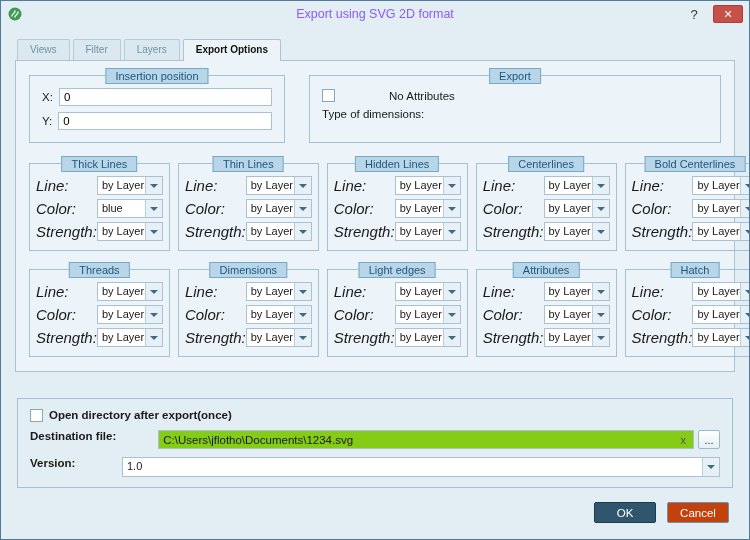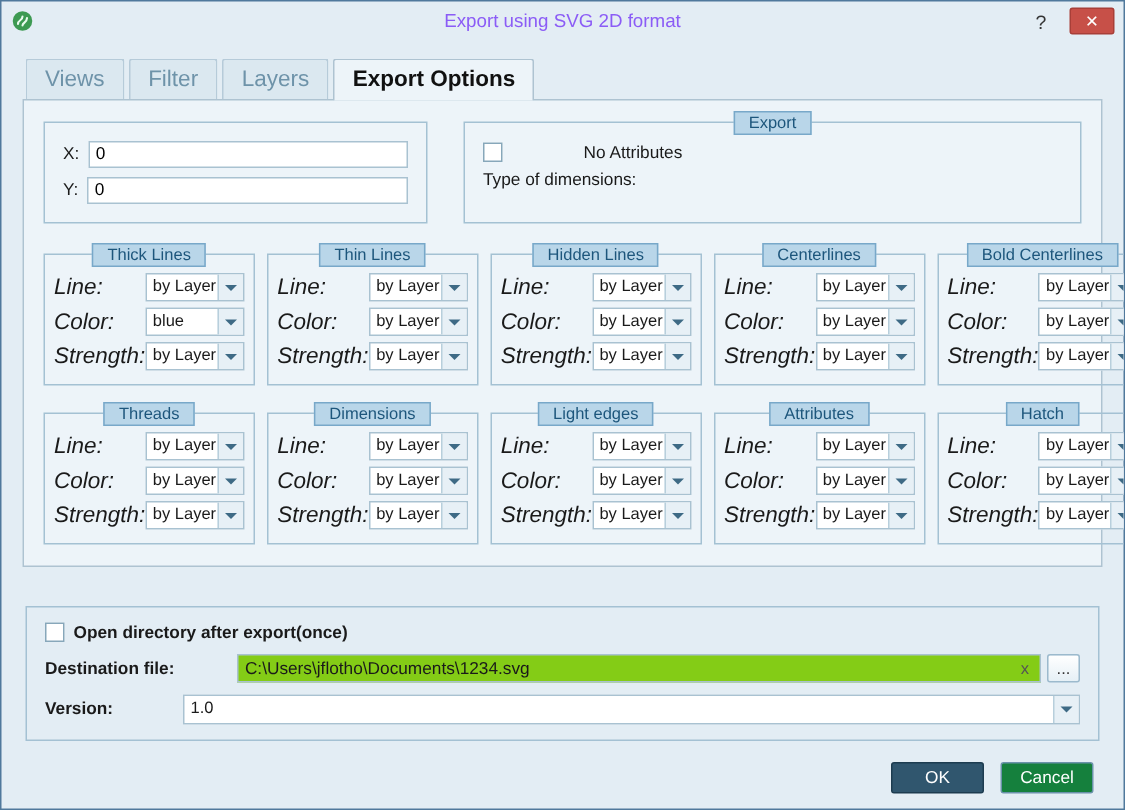--- a/index.html
+++ b/index.html
@@ -17,21 +17,21 @@
   
   .titlebar { height:26px; display:flex; align-items:center; padding:0 6px; position:relative; }
   .app-icon { width:16px; height:16px; display:flex; align-items:center; justify-content:center; z-index:2; }
   .titlebar-title { position:absolute; left:0; right:0; text-align:center; font-size:12.5px; color:#8b5cf6; }
   .titlebar-buttons { margin-left:auto; display:flex; align-items:center; gap:10px; z-index:2; }
   .help-btn { font-size:13px; color:#333; width:18px; text-align:center; cursor:default; }
   .close-btn { width:30px; height:18px; background:#c75048; color:#fff; display:flex; align-items:center;
                justify-content:center; font-size:11px; border-radius:2px; border:1px solid #a83f38; }
   
   .tabbar { display:flex; padding-left:16px; margin-top:12px; position:relative; z-index:2; }
-  .tab { font-size:15px; padding:4px 12px 5px; border:1px solid #b6cbd9; border-bottom:none;
+  .tab { font-size:10px; padding:4px 12px 5px; border:1px solid #b6cbd9; border-bottom:none;
          background:#dbe8f0; color:#6e93a9; margin-right:3px; border-radius:2px 2px 0 0; }
   .tab.active { background:#edf4f9; color:#111; font-weight:bold; margin-bottom:-1px; padding-bottom:6px;
                 border-color:#aec3d1; }
   
   .tabpage { margin:0 14px; border:1px solid #aec3d1; background:#edf4f9; height:312px;
              padding:14px 13px 8px; position:relative; }
   
   .groupbox { border:1px solid #a4c1d3; position:relative; }
   .group-title { position:absolute; top:-8px; left:50%; transform:translateX(-50%);
                  background:#b9d6e9; border:1px solid #78a8c9; color:#1d567c;
@@ -52,37 +52,37 @@
                  display:flex; align-items:center; justify-content:center; }
   .combo-arrow::after { content:""; border:4px solid transparent; border-top-color:#3e6a85; margin-top:4px; }
   
   .line-grid { display:grid; grid-template-columns:repeat(5,1fr); gap:18px 8px; margin-top:20px; }
   .line-group { height:88px; padding:12px 6px 4px; }
   .lg-row { display:flex; align-items:center; margin-bottom:4px; }
   .lg-label { flex:1; font-size:15px;font-style:italic; }
   .lg-combo { width:66px; height:19px; }
   
   .export-group { margin:26px 16px 0; border:1px solid #a4c1d3; padding:10px 12px 10px; }
-  .export-row { display:flex; align-items:center; margin-top:8px; font-size:11.5px; }
+  .export-row { display:flex; margin-top:8px; font-size:11.5px; }
   .export-row:first-child { margin-top:0; }
   .bold-label { font-weight:bold; margin-right:6px; white-space:nowrap; }
   .textbox { flex:1; display:flex; align-items:center; border:1px solid #a9c2d1; background:#84cc16;
              height:19px; padding:0 2px 0 4px; font-size:11.5px;margin-left:36px; }
   .textbox-value { flex:1; white-space:nowrap; overflow:hidden; }
   .clear-btn { color:#555; font-size:11px; padding:0 5px; cursor:default; }
   .browse-btn { width:22px; height:19px; margin-left:4px; border:1px solid #9cbacd;
                 background:linear-gradient(#ffffff,#e6f0f6); font-size:11px; color:#333;
                 display:flex; align-items:center; justify-content:center; border-radius:2px; }
   .version-combo { flex:1; height:20px; }
   
   .footer { display:flex; justify-content:flex-end; gap:11px; margin:14px 20px 0; }
   .btn { width:62px; height:21px; font-size:11.5px; color:#fff; display:flex; align-items:center;
          justify-content:center; border-radius:2px; }
   .btn-ok { background:#30566e; border:1px solid #1d3c50; }
-  .btn-cancel { background:#15803d; border:1px solid #6a92aa; }
+  .btn-cancel { background:#c2410c; border:1px solid #6a92aa; }
 </style>
 </head>
 <body>
 
 <div class="titlebar">
   <span class="app-icon">
     <svg width="14" height="14" viewBox="0 0 14 14">
       <circle cx="7" cy="7" r="6.5" fill="#3d9a52"></circle>
       <path d="M4 9 C4 6 7 7 7 4 M7 10 C7 8 10 8 10 5" stroke="#eafbee" stroke-width="1.4" fill="none" stroke-linecap="round"></path>
     </svg>
@@ -101,20 +101,21 @@
   <span class="tab">Filter</span>
   <span class="tab">Layers</span>
   <span class="tab active">Export Options</span>
 </div>
 
 <div class="tabpage">
 
   <div class="toprow">
 
     <div class="groupbox insertion-group">
+      <span class="group-title">Insertion position</span>
       <div class="field-row">
         <span class="field-label">X:</span>
         <input class="textfield" type="text" value="0" style="">
       </div>
       <div class="field-row">
         <span class="field-label">Y:</span>
         <input class="textfield" type="text" value="0" style="">
       </div>
     </div>
 

